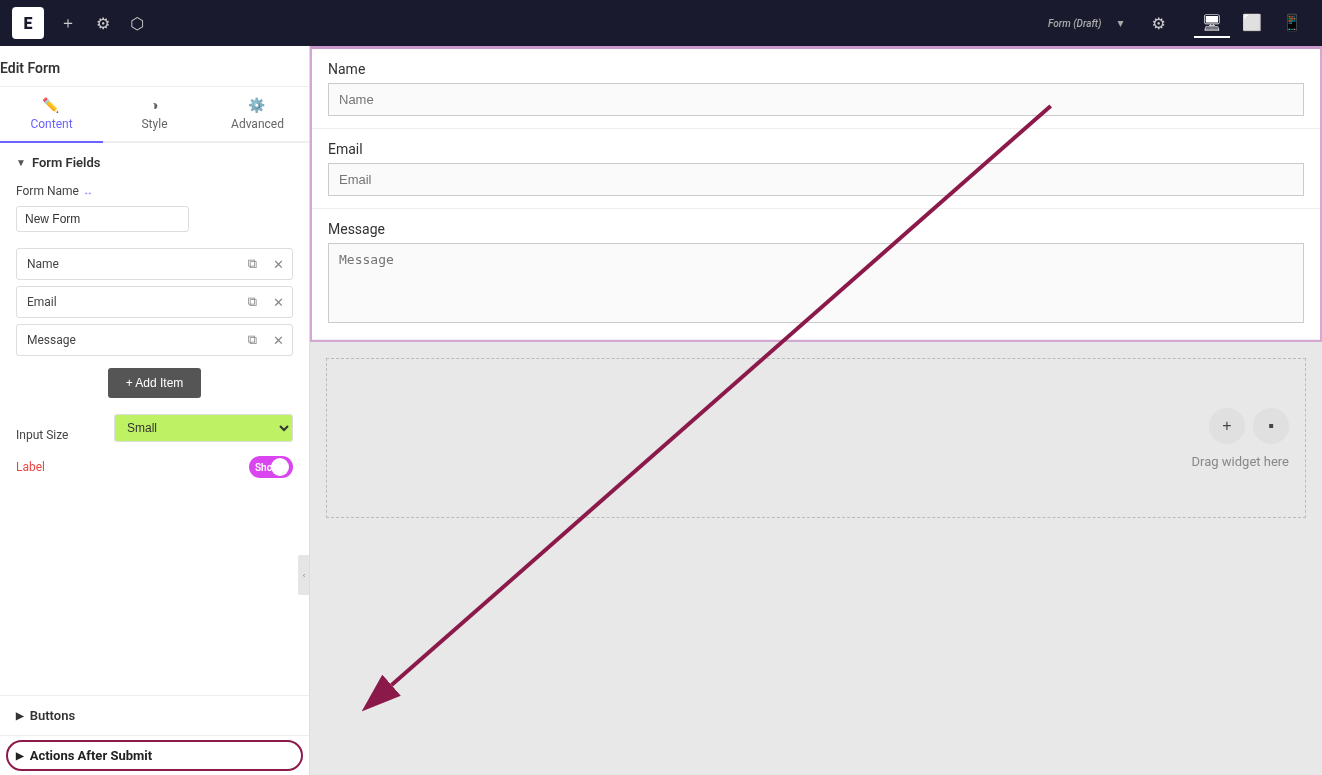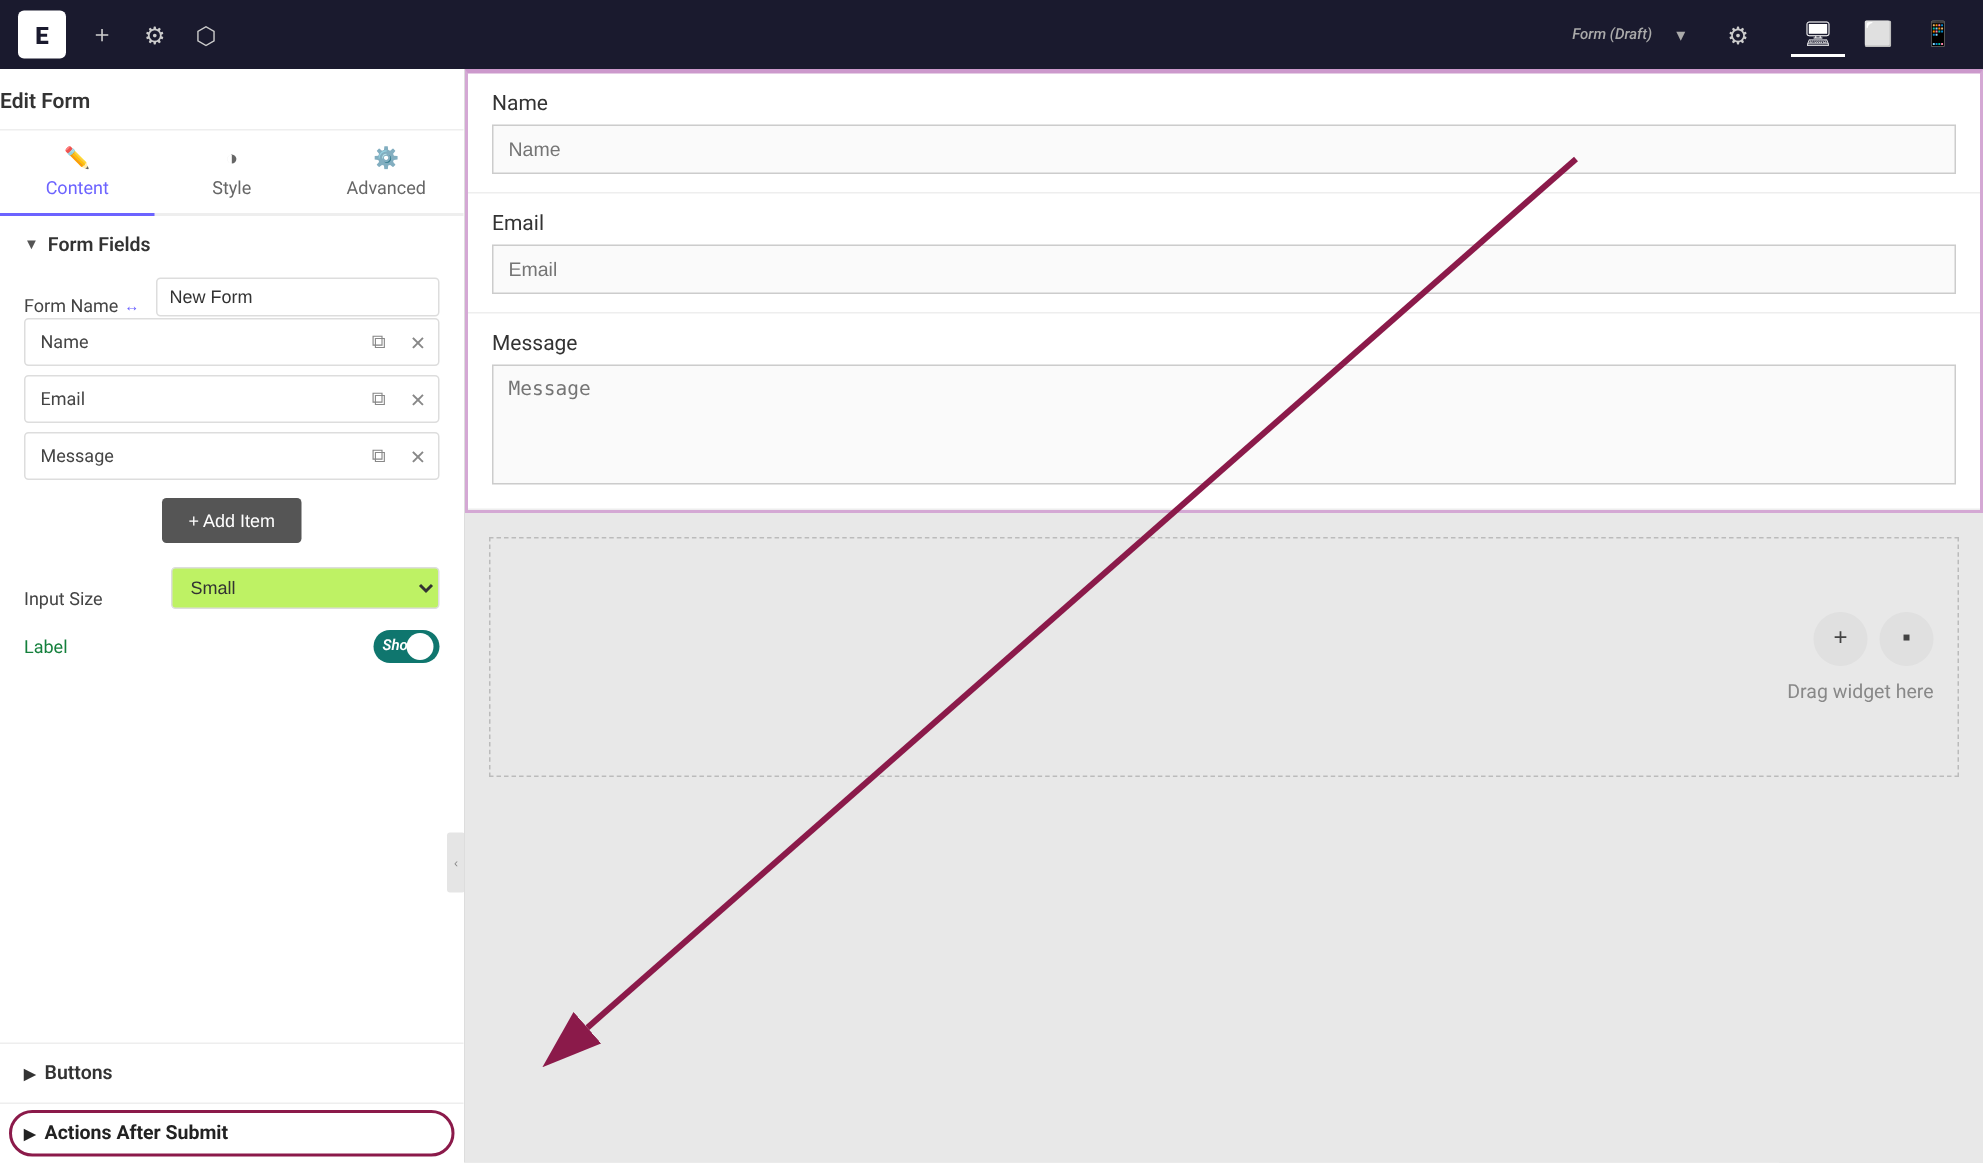--- a/index.html
+++ b/index.html
@@ -107,23 +107,24 @@
       font-size: 13px;
       color: #333;
       margin-bottom: 14px;
       cursor: pointer;
     }
     .section-arrow { font-size: 10px; color: #555; }
 
     
     .form-name-row {
       display: flex;
-      align-items: flex-end;
-      margin-bottom: 1px;
+      align-items: flex-start;
+      margin-bottom: 16px;
       gap: 8px;
+      flex-direction: column;
     }
     .form-name-label {
       font-size: 12px;
       color: #444;
       white-space: nowrap;
       display: flex;
       align-items: center;
       gap: 4px;
       min-width: 80px;
     }
@@ -202,36 +203,36 @@
     }
 
     
     .toggle-row {
       display: flex;
       align-items: center;
       margin-bottom: 14px;
     }
     .toggle-label {
       font-size: 12px;
-      color: #15803d;
+      color: #ef4444;
       flex: 1;
     }
     .toggle {
       position: relative;
       display: inline-block;
       width: 44px;
       height: 22px;
     }
     .toggle-slider {
       position: absolute;
       top: 0; left: 0; right: 0; bottom: 0;
       border-radius: 22px;
       cursor: pointer;
     }
-    .toggle-slider.on { background: #0f766e; font-style: italic; }
+    .toggle-slider.on { background: #d946ef; }
     .toggle-slider.off { background: #ccc; }
     .toggle-knob {
       position: absolute;
       top: 2px;
       width: 18px;
       height: 18px;
       border-radius: 50%;
       background: #fff;
       transition: left 0.2s;
     }

